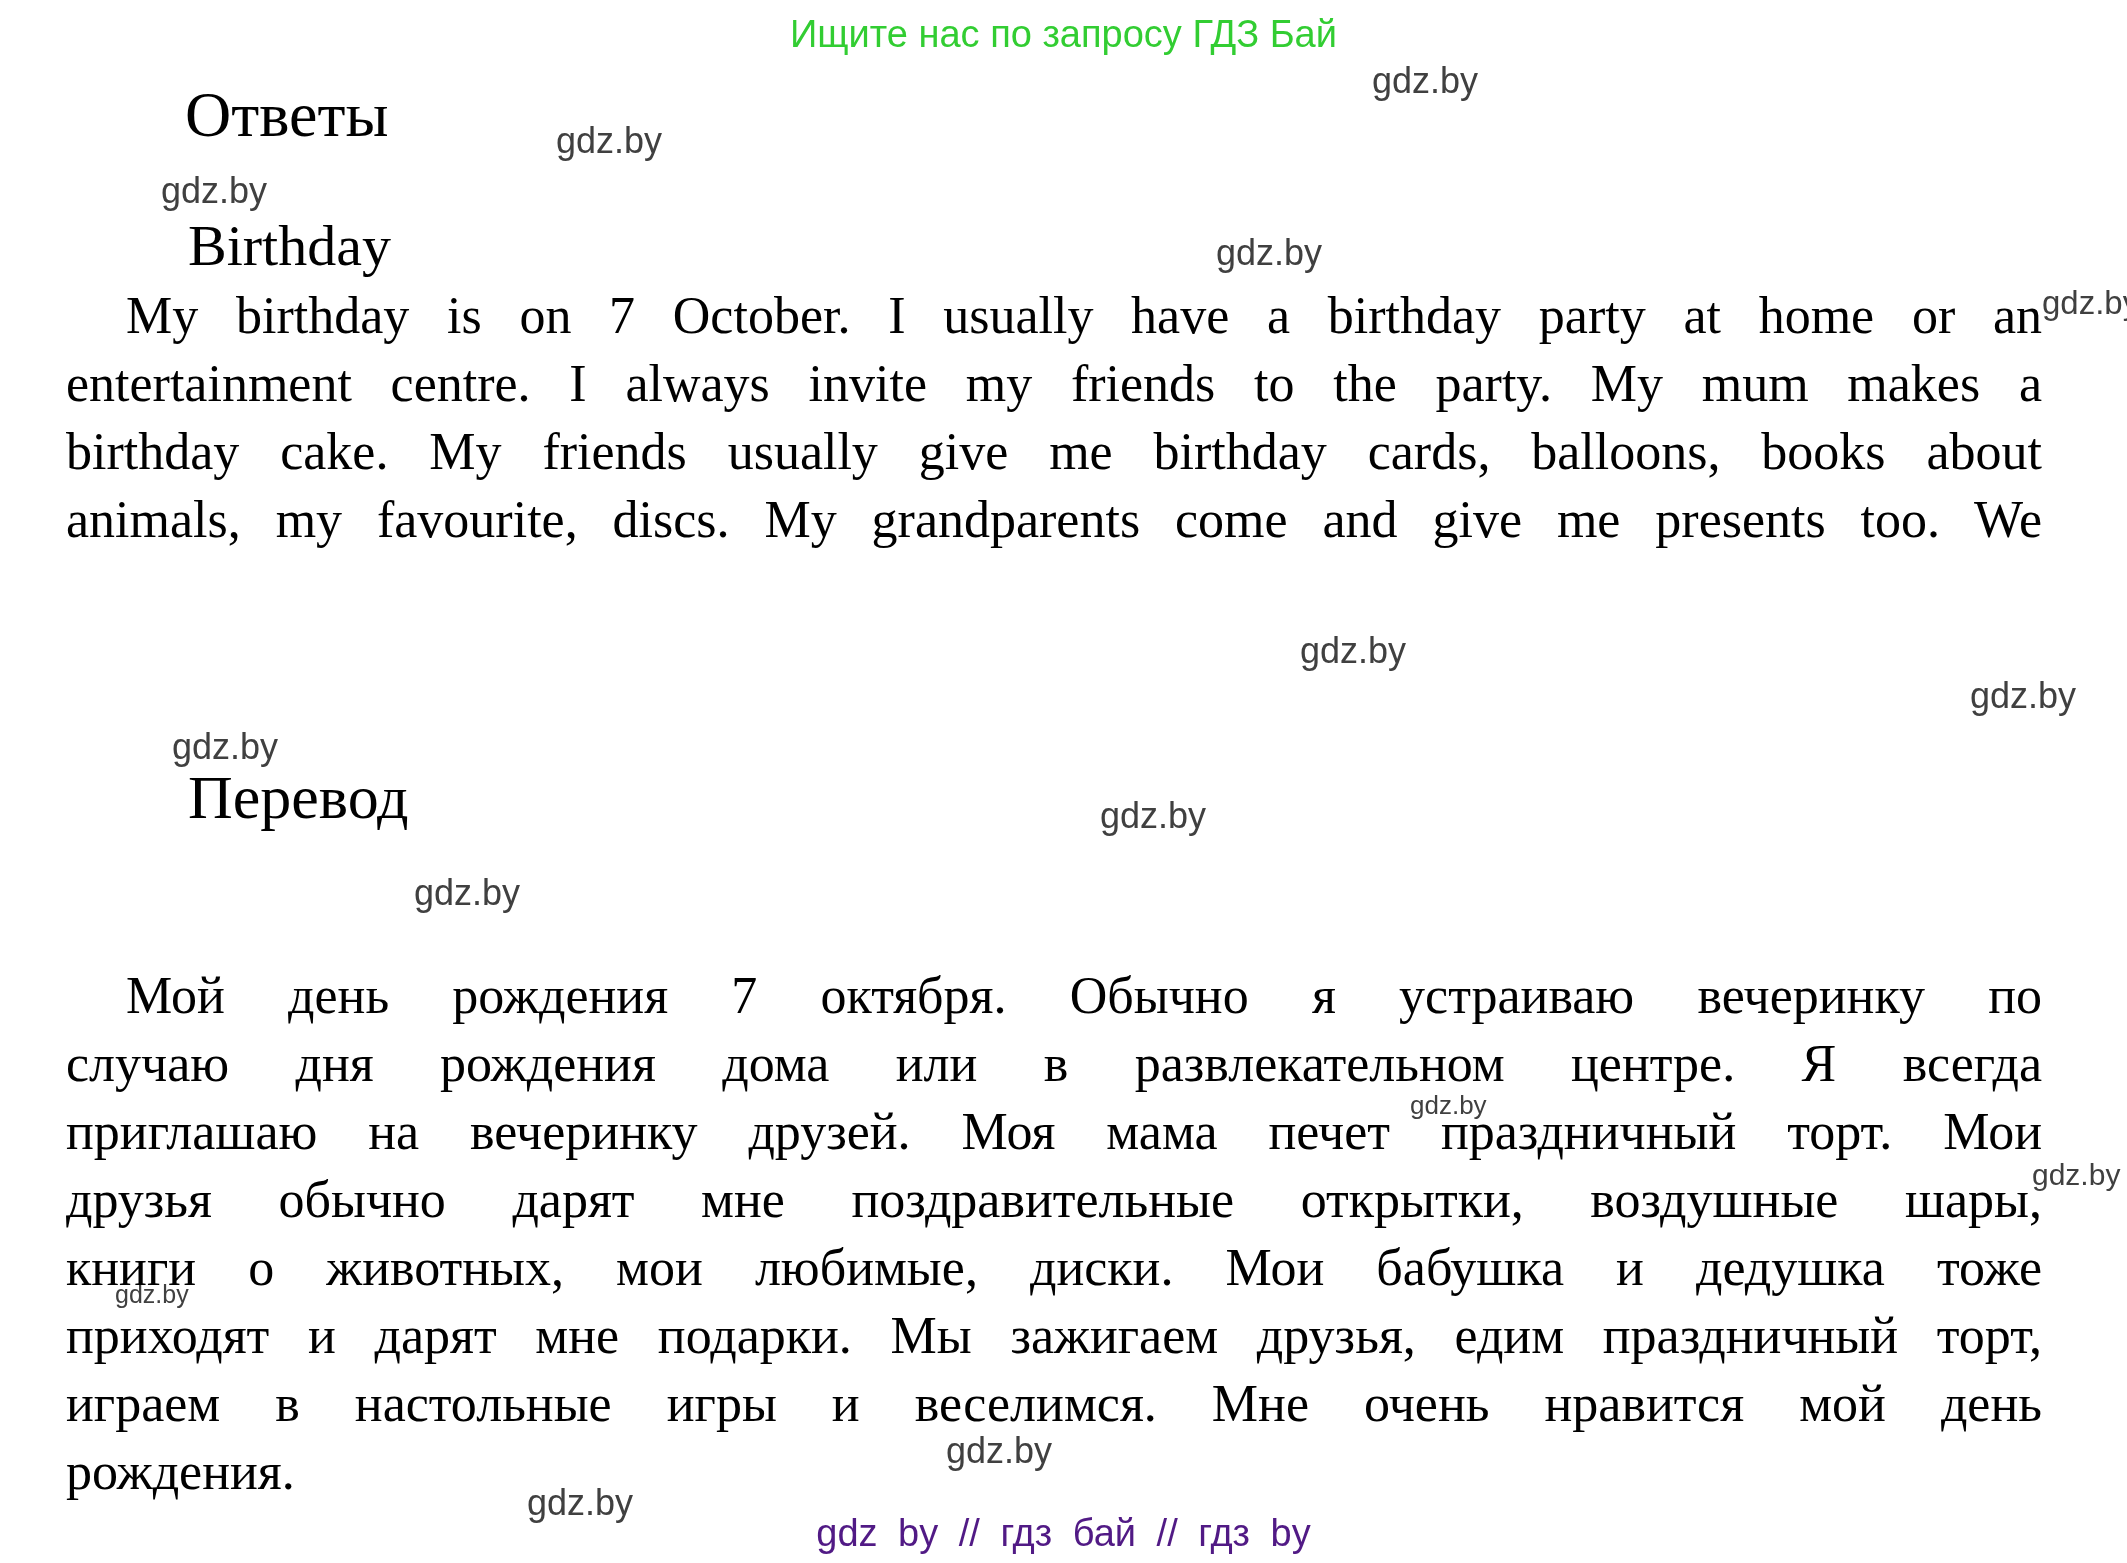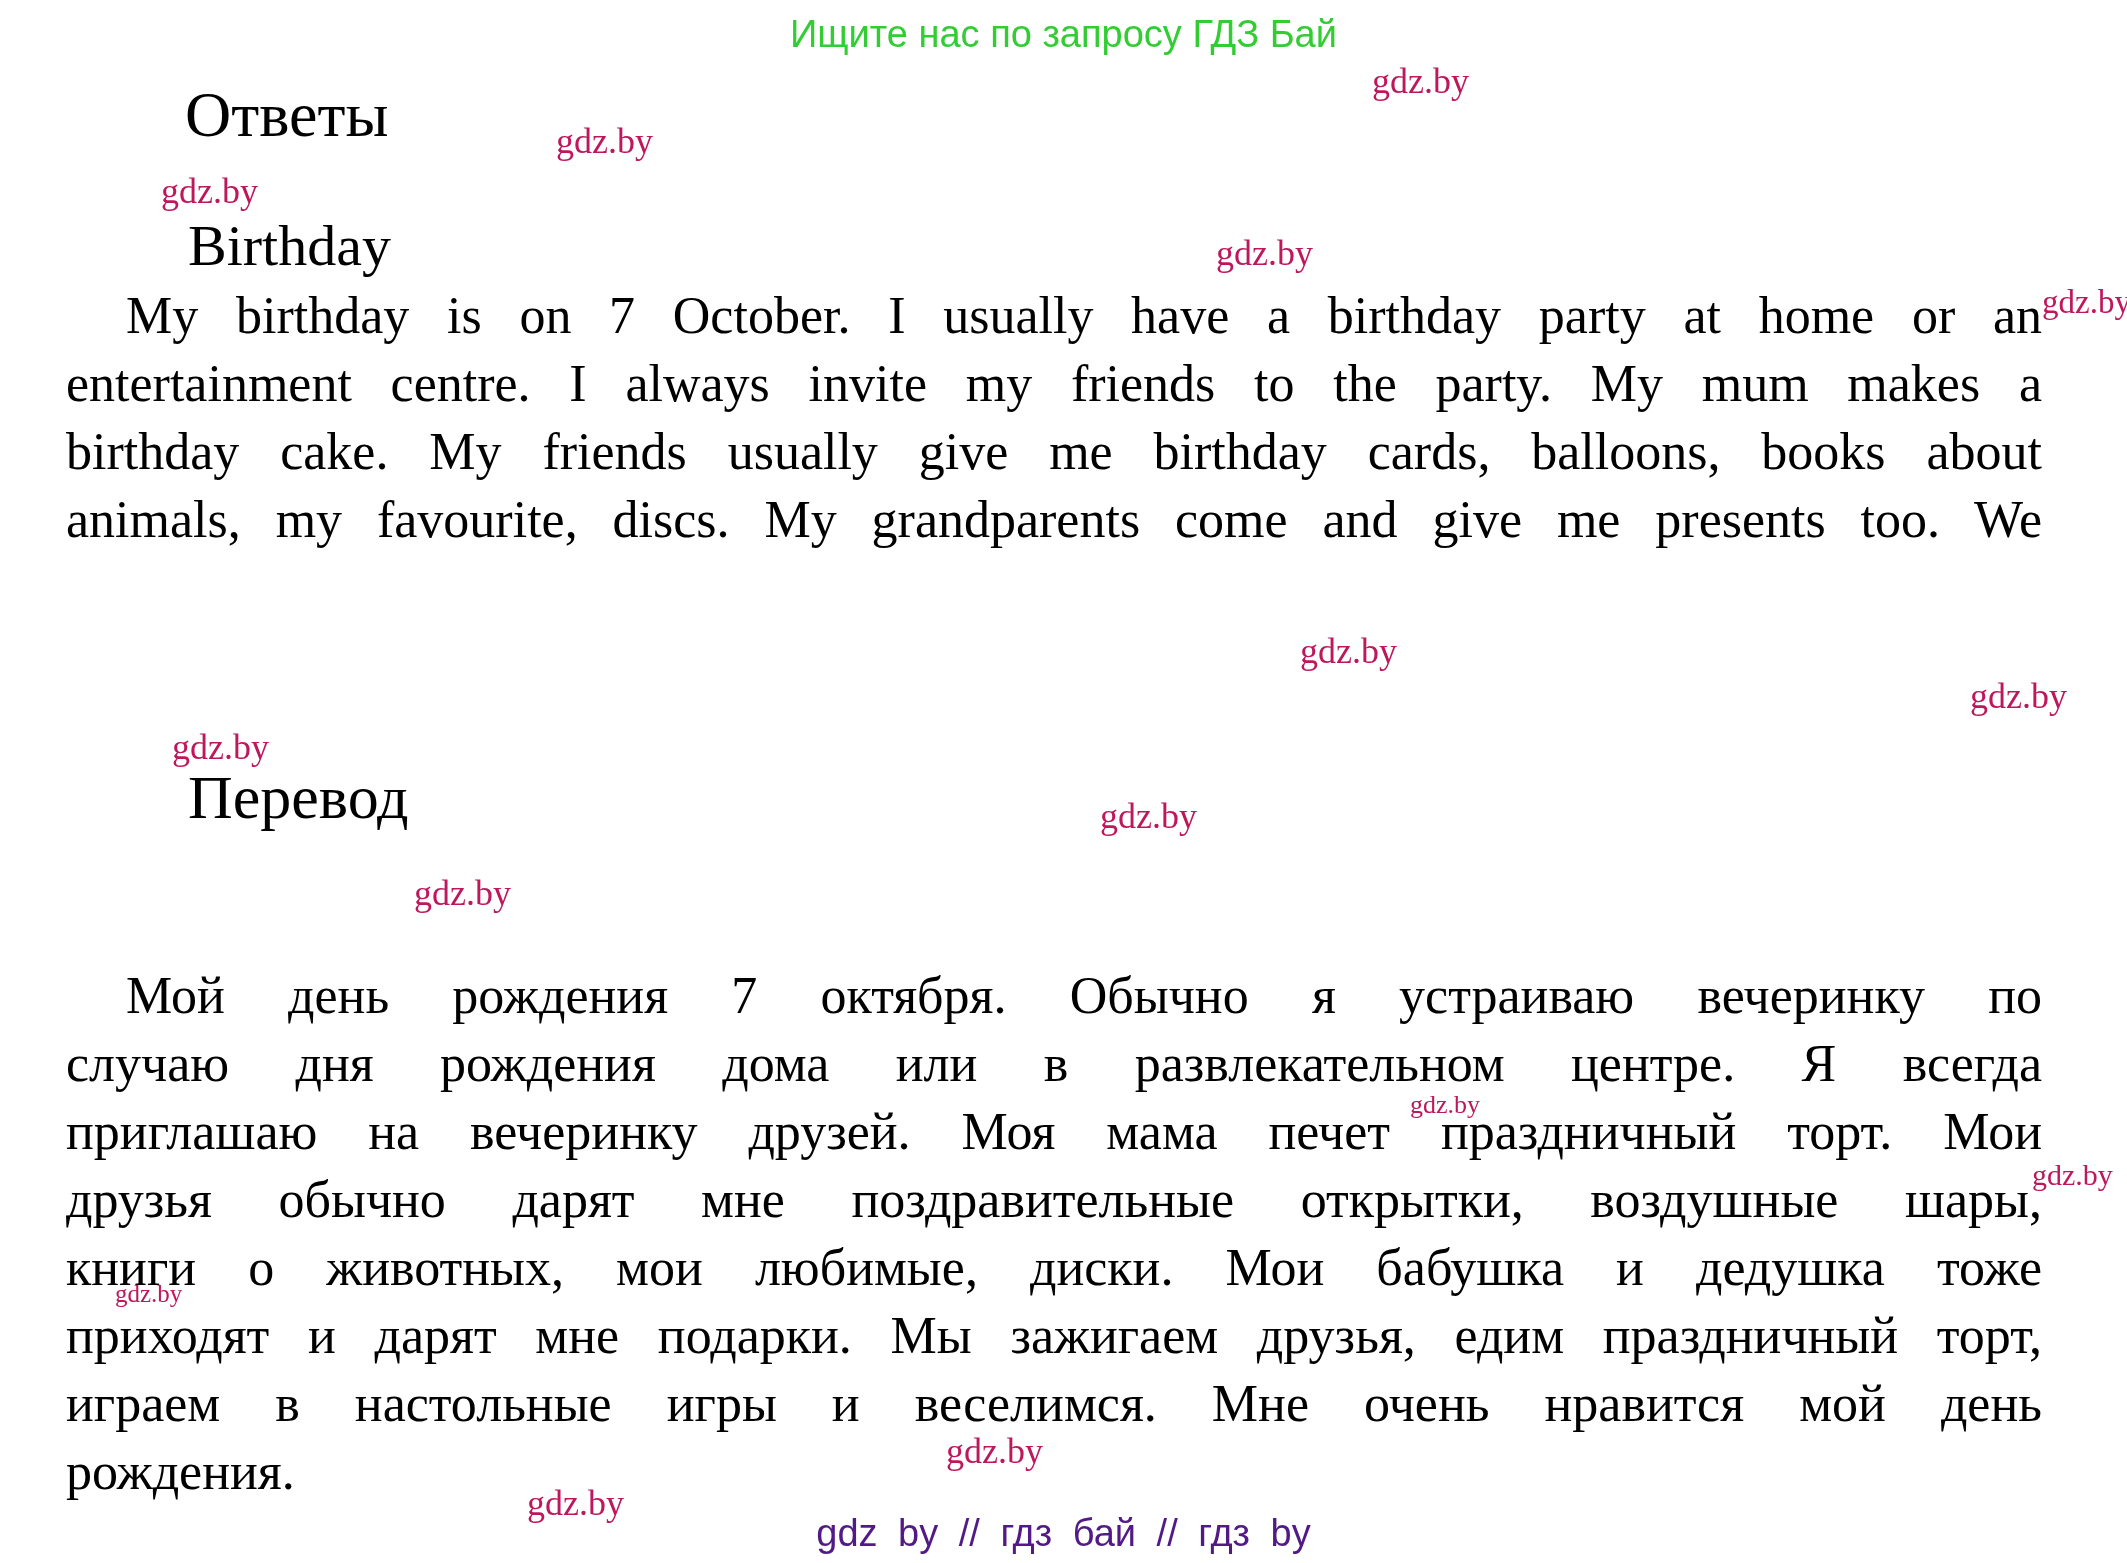--- a/index.html
+++ b/index.html
@@ -23,22 +23,22 @@
     right: 0;
     text-align: center;
     font-family: "Liberation Sans", sans-serif;
     font-size: 38px;
     color: #32cd32;
     white-space: nowrap;
     margin-top: 8px;
   }
   .wm {
     position: absolute;
-    font-family: Liberation Serif, serif;
-    color: #be185d;
+    font-family: Liberation Sans, sans-serif;
+    color: #404040;
     white-space: nowrap;
   }
   h2.sec {
     position: absolute;
     margin: 0;
     font-family: "Liberation Serif", serif;
     font-weight: normal;
     color: #000000;
     white-space: nowrap;
   }

